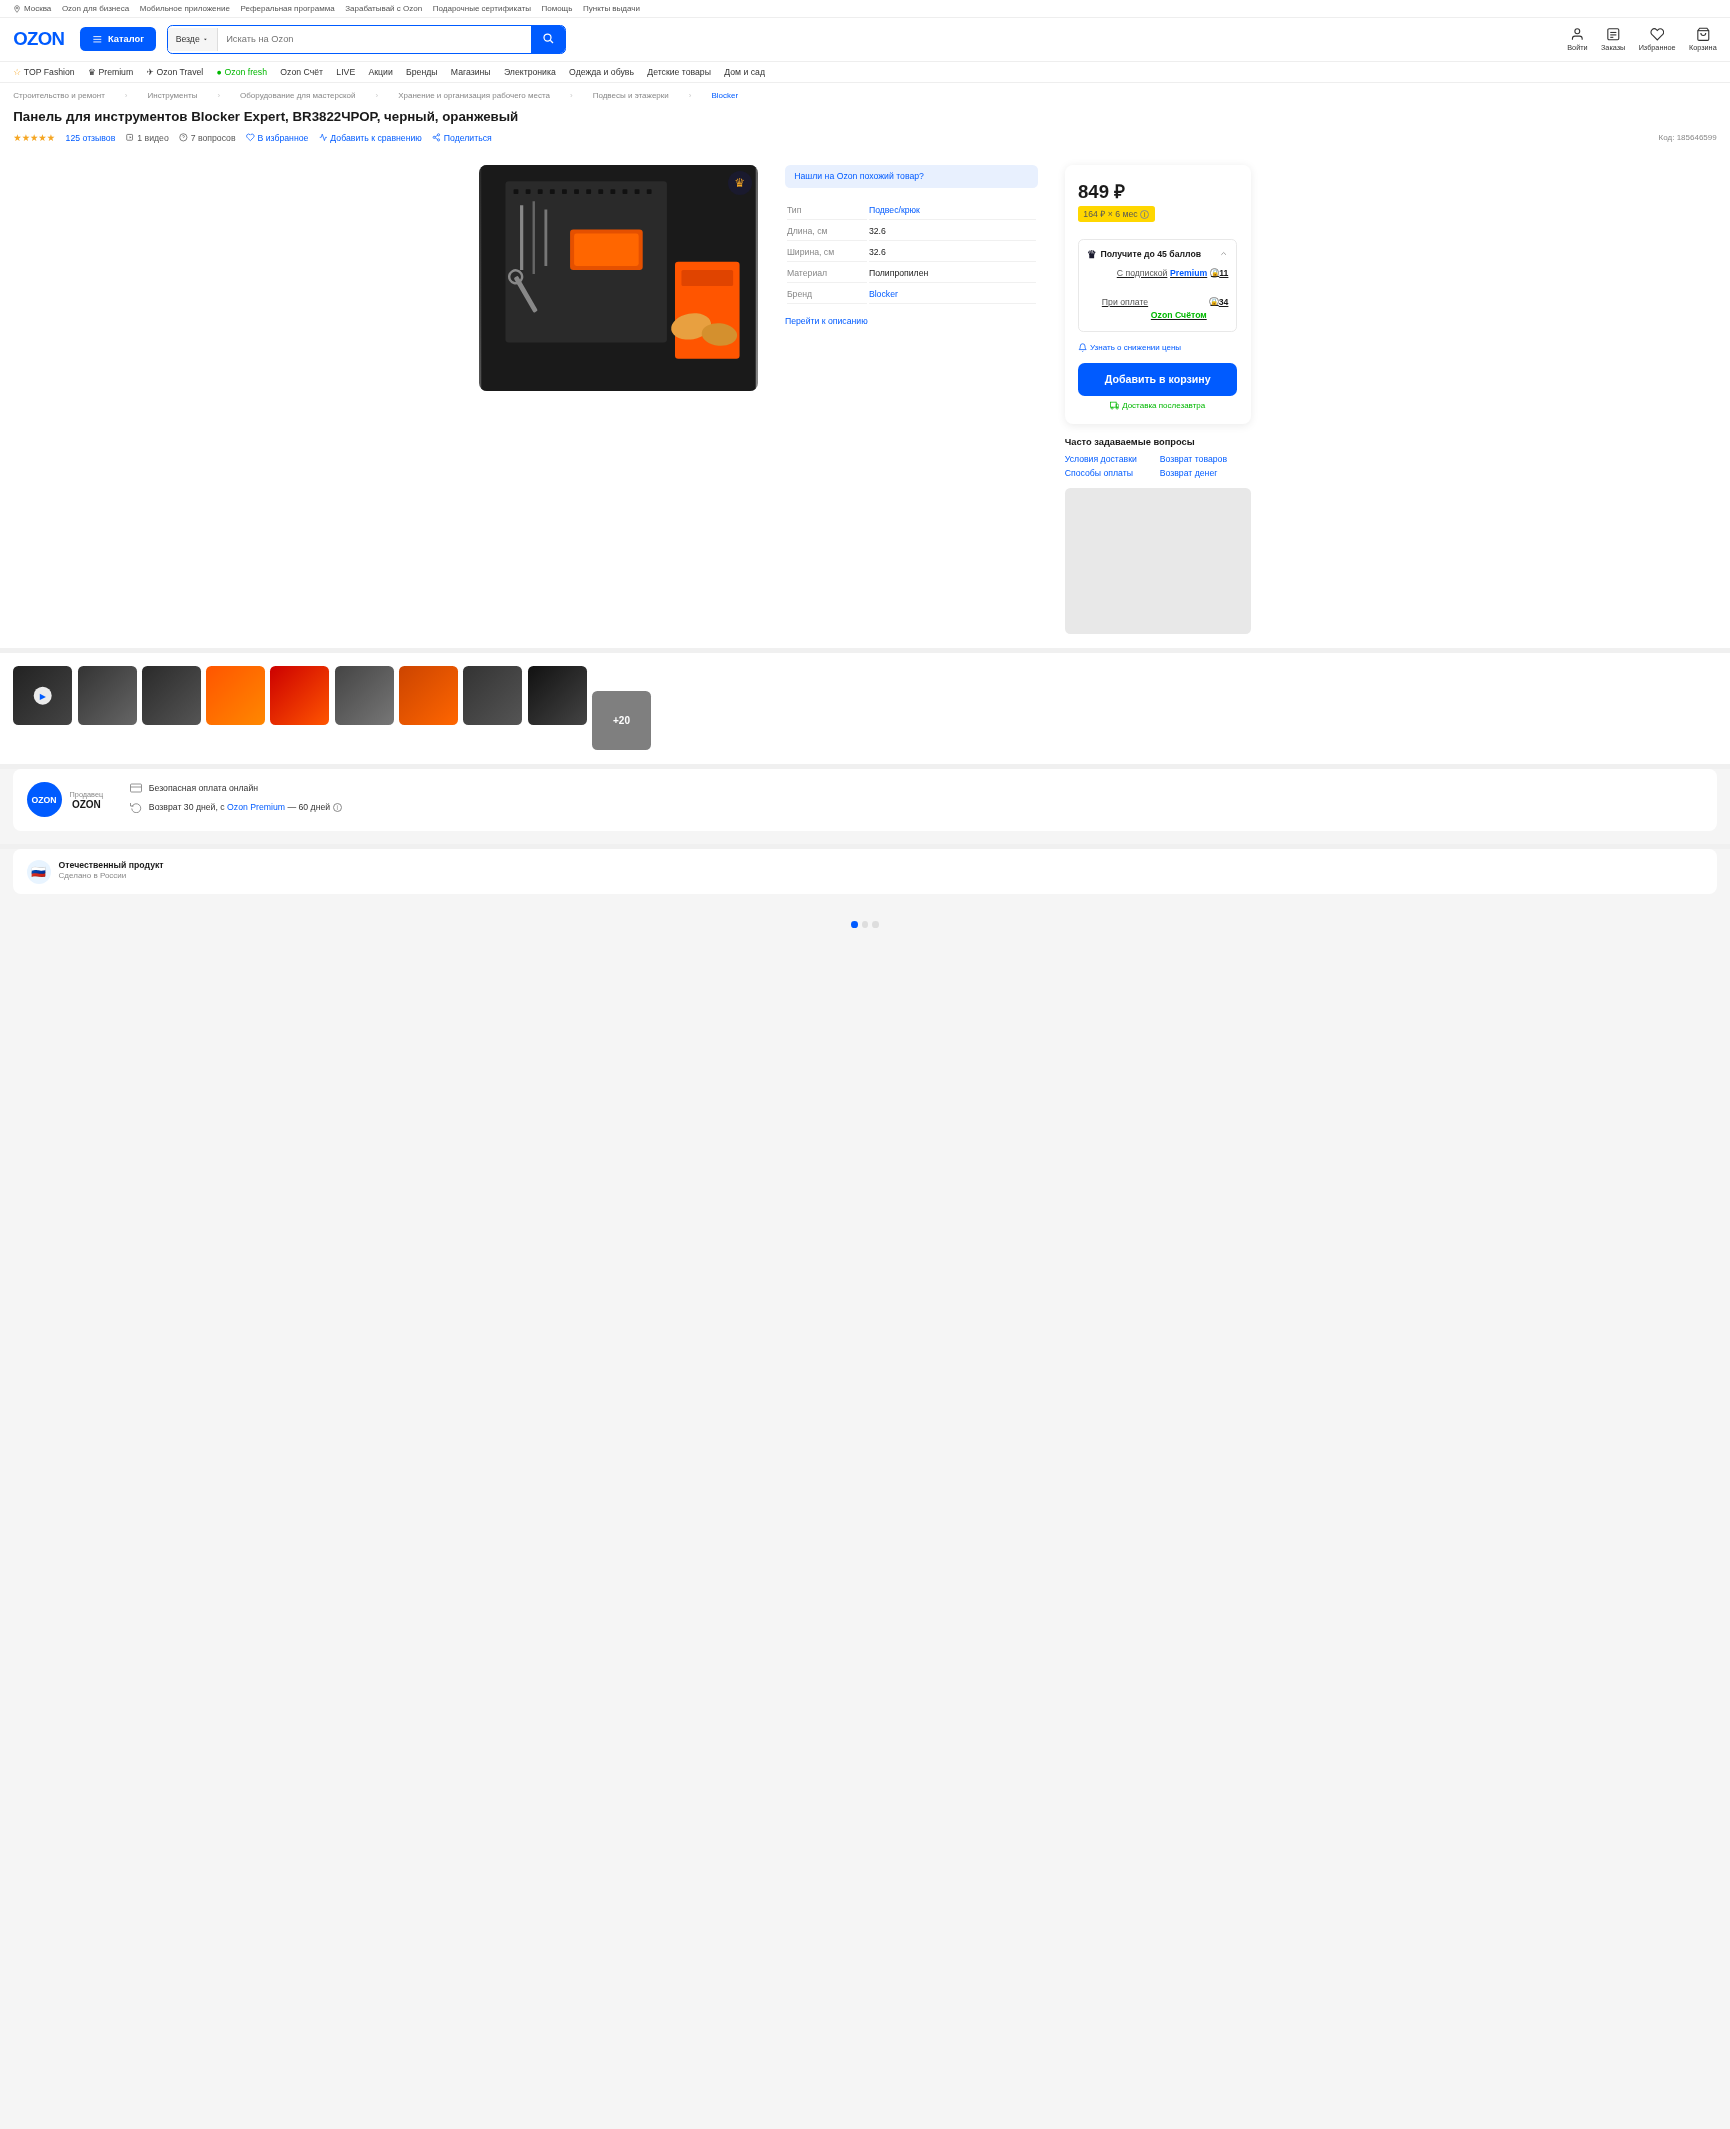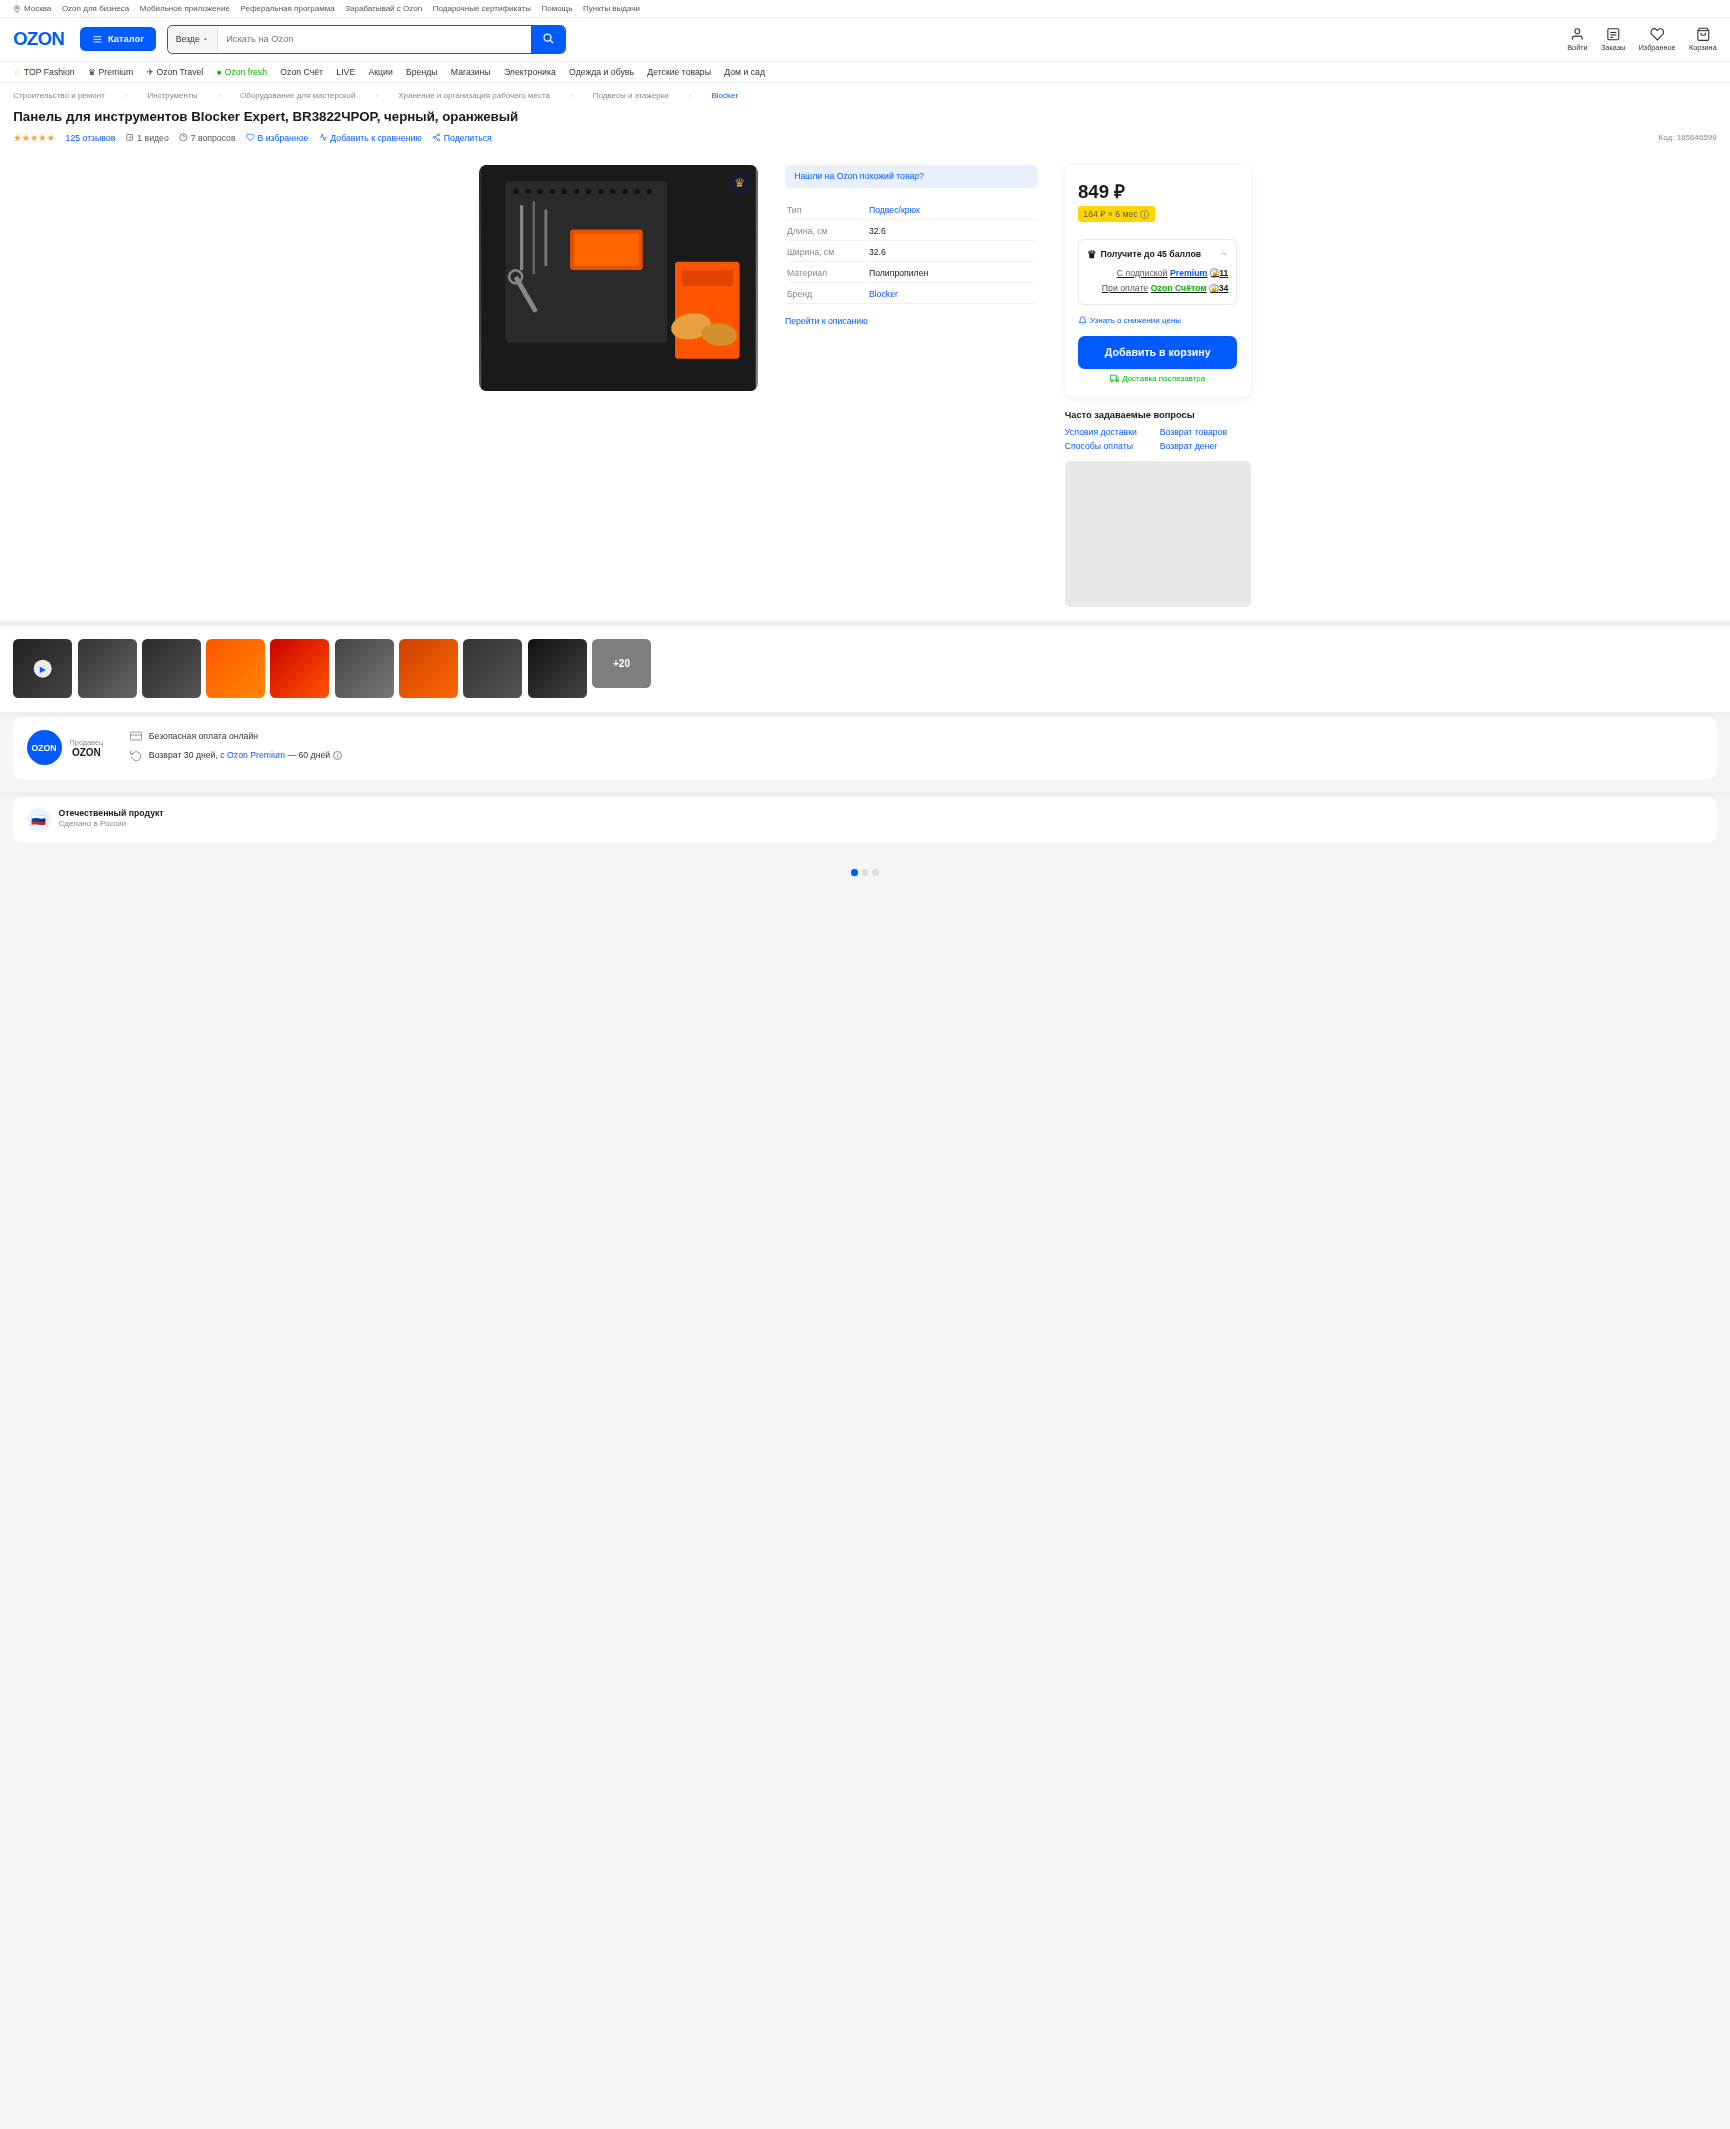--- a/index.html
+++ b/index.html
@@ -71,42 +71,42 @@
     
     .price-box { background: #fff; border-radius: 8px; padding: 13.3px; box-shadow: 0 1.3px 8px rgba(0,0,0,0.08); }
     .price-main { font-size: 18.6px; font-weight: 800; color: #1a1a1a; margin-bottom: 2.7px; }
     .price-installment { display: inline-block; background: #ffd700; color: #1a1a1a; border-radius: 2.7px; padding: 2px 5.3px; font-size: 8.7px; font-weight: 700; margin-bottom: 8px; }
     .price-installment span { font-weight: 400; color: #555; }
     .points-section { border: 0.7px solid #e8e8e8; border-radius: 5.3px; padding: 8px; margin-bottom: 10.6px; }
     .points-header { display: flex; align-items: center; justify-content: space-between; margin-bottom: 5.3px; font-size: 8.7px; font-weight: 600; cursor: pointer; }
     .points-row { display: flex; align-items: center; justify-content: flex-end; font-size: 8.7px; padding: 2.7px 0; text-decoration: underline; }
     .points-row .label { color: #555; display: flex; align-items: center; gap: 2.7px; }
     .points-row .label .premium { color: #005bff; font-weight: 600; }
-    .points-row .label .ozon-score { color: #00b800; font-weight: 600; }
+    .points-row .label .ozon-score { color: #00b800; font-weight: 600; margin-top: 27px; }
     .points-row .value { color: #1a1a1a; font-weight: 600; }
     .price-notify { color: #005bff; font-size: 8px; display: flex; align-items: center; gap: 2.7px; margin-bottom: 11px; cursor: pointer; }
     .add-cart-btn { width: 100%; background: #005bff; color: #fff; border: none; border-radius: 6.7px; padding: 10.6px; font-size: 10.6px; font-weight: 700; cursor: pointer; margin-bottom: 5.3px; }
     .delivery-info { text-align: center; font-size: 8px; color: #555; display: flex; align-items: center; justify-content: center; gap: 2.7px; }
     .delivery-info .green { color: #00b800; }
 
     
     .faq-section { margin-top: 13.3px; }
     .faq-title { font-size: 9.3px; font-weight: 600; margin-bottom: 6.7px; }
     .faq-links { display: grid; grid-template-columns: 1fr 1fr; gap: 4px; }
     .faq-links a { color: #005bff; text-decoration: none; font-size: 8.7px; }
 
     
     .ad-box { background: #e8e8e8; border-radius: 5.3px; height: 146px; margin-top: 10.6px; }
 
     
     .photos-section { background: #fff; padding: 13.3px; margin: 0 13.3px 13.3px; border-radius: 8px; }
     .photos-title { font-size: 10px; font-weight: 700; margin-bottom: 8px; }
     .photos-grid { display: flex; gap: 5.3px; overflow-x: auto; }
     .photo-thumb { width: 59px; height: 59px; border-radius: 5.3px; overflow: hidden; flex-shrink: 0; background: #ddd; position: relative; cursor: pointer; }
-    .photo-more { width: 59px; height: 49px; border-radius: 5.3px; background: rgba(0,0,0,0.5); display: flex; align-items: center; justify-content: center; color: #fff; font-size: 10px; font-weight: 700; cursor: pointer; flex-shrink: 0; }
+    .photo-more { width: 59px; height: 59px; border-radius: 5.3px; background: rgba(0,0,0,0.5); display: flex; align-items: center; justify-content: center; color: #fff; font-size: 10px; font-weight: 700; cursor: pointer; flex-shrink: 0; margin-top: 25px; }
     .play-btn { position: absolute; top: 50%; left: 50%; transform: translate(-50%, -50%); background: rgba(255,255,255,0.9); border-radius: 50%; width: 18.6px; height: 18.6px; display: flex; align-items: center; justify-content: center; color: #005bff; font-size: 8px; }
 
     
     .seller-section { background: #fff; padding: 13.3px; margin: 0 13.3px 13.3px; border-radius: 8px; display: flex; gap: 27px; align-items: flex-start; }
     .seller-left { display: flex; align-items: center; gap: 8px; }
     .seller-logo { width: 35px; height: 35px; background: #005bff; border-radius: 50%; display: flex; align-items: center; justify-content: center; color: #fff; font-size: 8.7px; font-weight: 800; }
     .seller-info { display: flex; flex-direction: column; gap: 0; text-align: center; }
     .seller-label { font-size: 7.3px; color: #888; }
     .seller-name { font-size: 10px; font-weight: 700; color: #1a1a1a; }
     .seller-right { display: flex; flex-direction: column; gap: 6.7px; flex: 1; }

